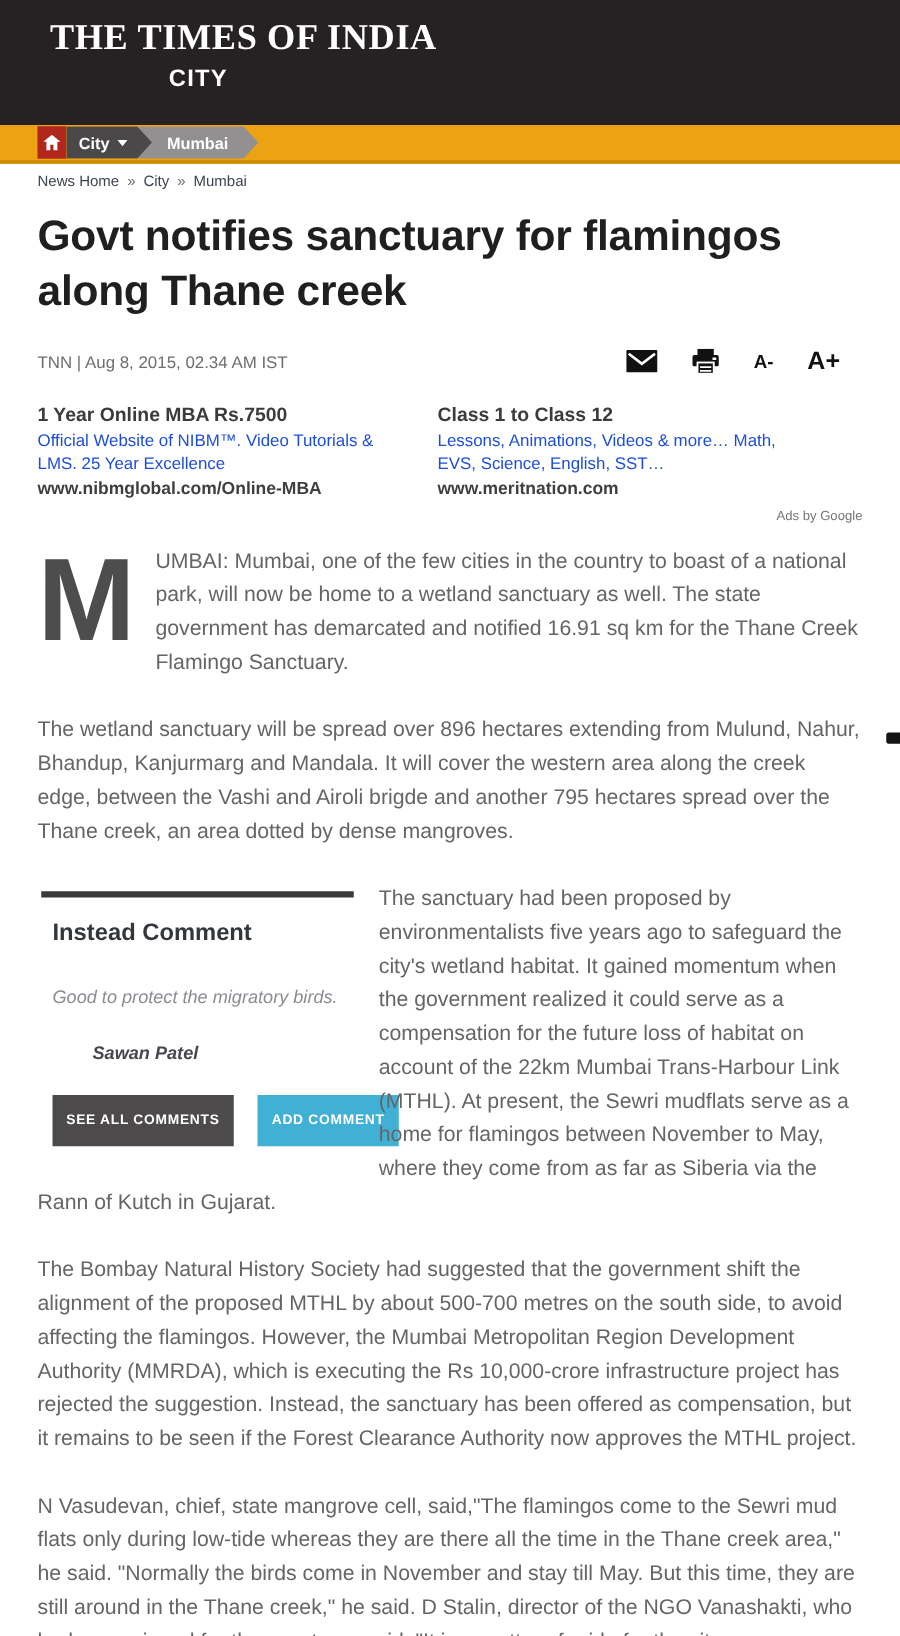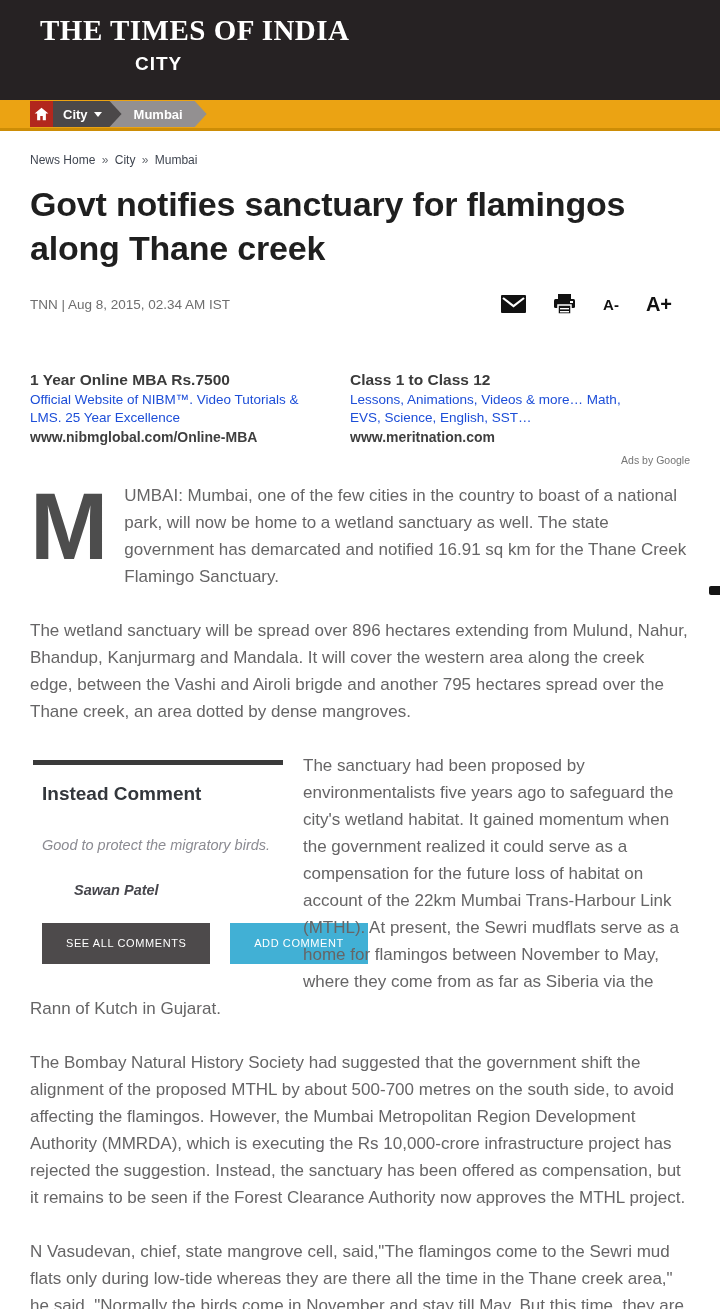--- a/index.html
+++ b/index.html
@@ -40,42 +40,42 @@
     display:inline-block; width:0; height:0; margin-left:6px;
     border-left:4px solid transparent; border-right:4px solid transparent;
     border-top:5px solid #ffffff;
   }
   .nav-links { display:flex; gap:15px; margin-left:14px; }
   .nav-link { color:#ffffff; font-size:13px; font-weight:bold; cursor:pointer; }
 
   
   .content { padding:0 30px; }
 
-  .breadcrumb { padding-top:22px; font-size:12px; color:#3f4550; }
+  .breadcrumb { padding-top:7px; font-size:12px; color:#3f4550; }
   .breadcrumb span { cursor:pointer; }
   .breadcrumb .sep { color:#6b6f76; cursor:default; margin:0 3px; }
 
   h1.headline {
     margin-top:15px; font-size:34px; line-height:44px; font-weight:600;
     color:#1f1f1f; letter-spacing:-0.2px; max-width:660px;
   }
 
   .byline-row {
     margin-top:20px; display:flex; align-items:center; height:28px;
   }
   .byline { font-size:13.5px; color:#6e6e6e; }
   .tools { margin-left:auto; display:flex; align-items:center; gap:27px; padding-right:18px; }
   .tool { cursor:pointer; display:flex; align-items:center; }
   .font-small { font-size:15px; font-weight:bold; color:#111; }
   .font-big   { font-size:20px; font-weight:bold; color:#111; }
 
   
   .ads { margin-top:20px; }
   .ad-cols { display:flex; }
-  .ad { width:320px; padding-right:20px;margin-top:32px; }
+  .ad { width:320px; padding-right:20px; }
   .ad-title { font-size:15.5px; font-weight:bold; color:#3b3b3b; line-height:19px; cursor:pointer; }
   .ad-body  { font-size:13.5px; color:#1d4ed8; line-height:18px; margin-top:2px; }
   .ad-url   { font-size:14px; font-weight:bold; color:#3f3f3f; margin-top:2px; cursor:pointer; }
   .ads-by { text-align:right; font-size:10.5px; color:#757575; margin-top:9px; cursor:pointer; }
 
   
   .article-body { margin-top:16px; font-size:17px; line-height:27px; color:#666566; }
   .article-body p { margin-bottom:27px; }
   .dropcap {
     float:left; font-size:94px; line-height:78px; font-weight:600;
@@ -86,22 +86,22 @@
   .comment-box {
     float:left; width:250px; margin:8px 20px 6px 3px;
   }
   .comment-bar { height:5px; background:#3a3a3a; }
   .comment-inner { padding-left:9px; }
   .comment-heading { font-size:19px; font-weight:bold; color:#33373c; margin-top:15px; }
   .comment-text { font-size:14.5px; font-style:italic; color:#8b8b92; margin-top:25px; }
   .comment-author { font-size:14.5px; font-style:italic; font-weight:bold; color:#47474d; margin-top:18px;margin-left:32px; }
   .comment-buttons { margin-top:19px; white-space:nowrap; }
   .btn {
-    display:inline-block; color:#ffffff; font-size:11px; font-weight:normal;
-    letter-spacing:0.6px; padding:7px 24px; cursor:pointer;
+    display:inline-block; color:#ffffff; font-size:11px; font-weight:bold;
+    letter-spacing:0.6px; padding:7px 11px; cursor:pointer;
   }
   .btn-gray { background:#4d4a4b; }
   .btn-blue { background:#41b0d5; margin-left:15px;text-align:center; }
 
   
   .scroll-nub {
     position:absolute; right:0; top:586px; width:11px; height:9px;
     background:#151515; border-radius:2px 0 0 2px; cursor:pointer;
   }
   .icon-svg { display:block; }

